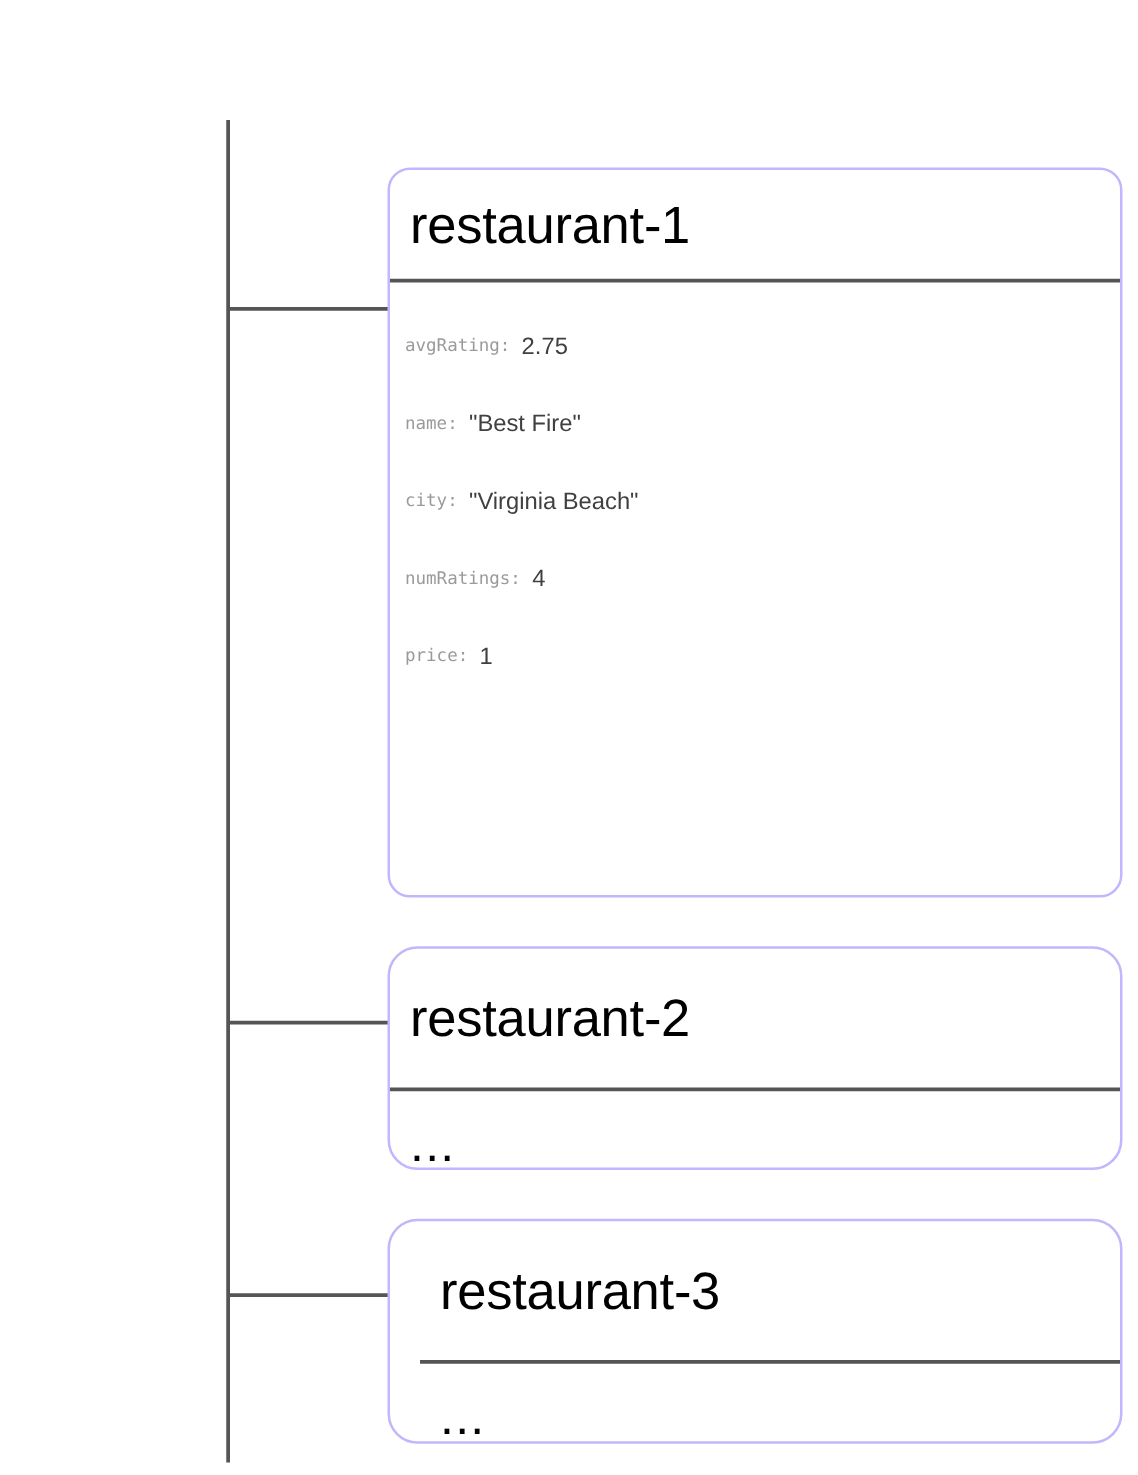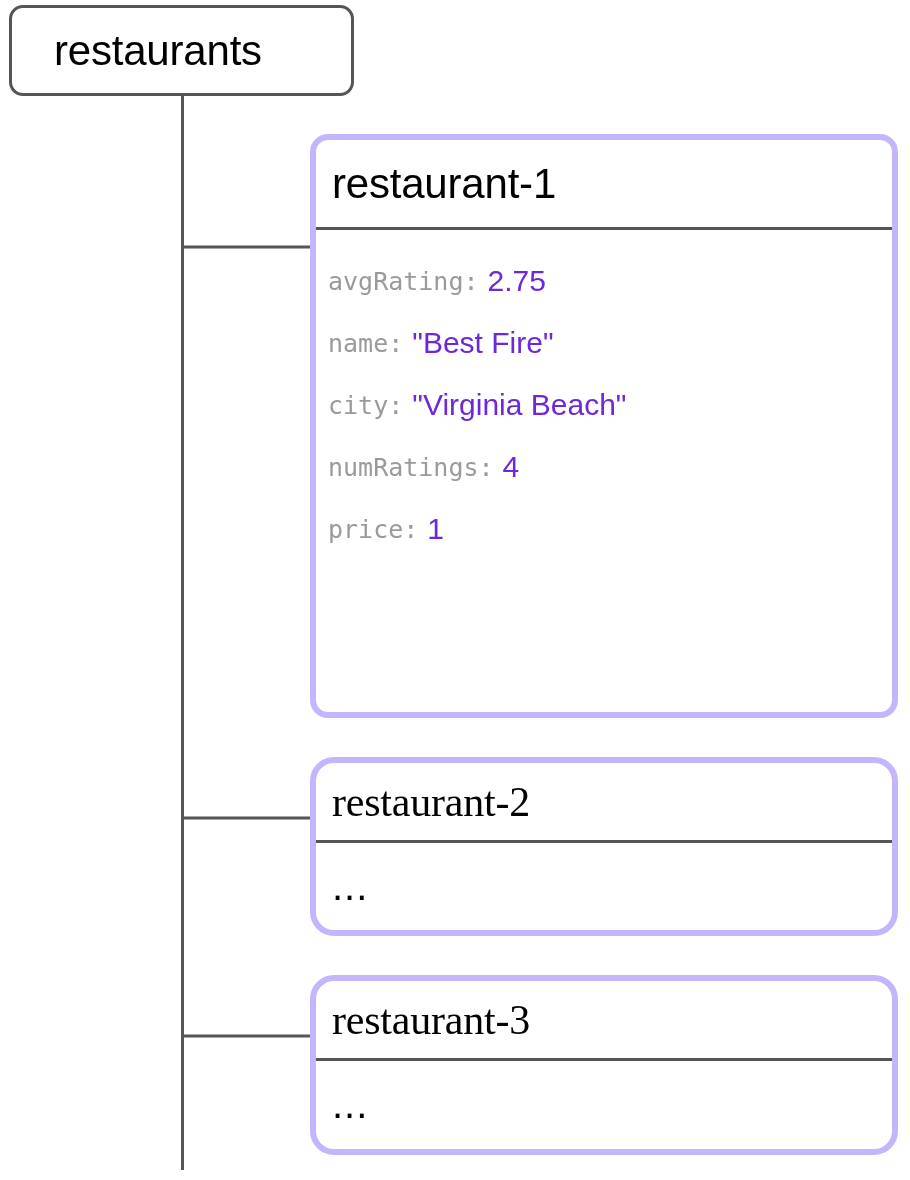--- a/index.html
+++ b/index.html
@@ -53,21 +53,21 @@
     color: #000000;
     line-height: 1;
     letter-spacing: -0.2px;
     white-space: nowrap;
   }
 
   
   .doc-card {
     position: absolute;
     box-sizing: border-box;
-    border: 6px solid #c4b5fd;
+    border: 2px solid #c4b5fd;
     background: #ffffff;
     overflow: hidden;
   }
   .doc-card.card-full {
     left: 310px;
     top: 134px;
     width: 588px;
     height: 584px;
     border-radius: 18px;
   }
@@ -77,32 +77,33 @@
     width: 588px;
     height: 179px;
     border-radius: 24px;
   }
   .doc-card.card-stub-3 {
     left: 310px;
     top: 975px;
     width: 588px;
     height: 180px;
     border-radius: 24px;
+    padding-left: 24px;
   }
 
   .card-header {
     box-sizing: border-box;
     border-bottom: 3px solid #555555;
     display: flex;
     align-items: center;
     padding-left: 16px;
   }
   .card-full .card-header { height: 90px; }
   .card-stub-2 .card-header,
-  .card-stub-3 .card-header { height: 80px; font-family: Liberation Serif, serif; }
+  .card-stub-3 .card-header { height: 114px; }
 
   .card-title {
     font-size: 42px;
     color: #000000;
     line-height: 1;
     letter-spacing: -0.2px;
     white-space: nowrap;
   }
 
   .card-body {
@@ -115,28 +116,28 @@
 
   
   .field-row {
     height: 62px;
     display: flex;
     align-items: center;
     white-space: nowrap;
   }
   .field-key {
     font-family: "DejaVu Sans Mono", monospace;
-    font-size: 25px;
+    font-size: 14px;
     color: #9a9a9a;
     line-height: 1;
   }
   .field-value {
     font-family: "Liberation Sans", sans-serif;
-    font-size: 30px;
-    color: #6d28d9;
+    font-size: 19px;
+    color: #404040;
     line-height: 1;
     margin-left: 9px;
   }
 
   
   .stub-body {
     height: 86px;
     display: flex;
     align-items: center;
     padding-left: 16px;
@@ -160,23 +161,20 @@
       <line x1="182.5" y1="96" x2="182.5" y2="1170"></line>
 
       <line x1="182.5" y1="247" x2="311" y2="247"></line>
 
       <line x1="182.5" y1="818" x2="311" y2="818"></line>
 
       <line x1="182.5" y1="1036" x2="311" y2="1036"></line>
     </g>
   </svg>
 
-  <div class="root-node">
-    <span class="root-label">restaurants</span>
-  </div>
 
   <div class="doc-card card-full">
     <div class="card-header">
       <span class="card-title">restaurant-1</span>
     </div>
     <div class="card-body">
 
       <div class="field-row">
         <span class="field-key">avgRating:</span>
         <span class="field-value">2.75</span>

